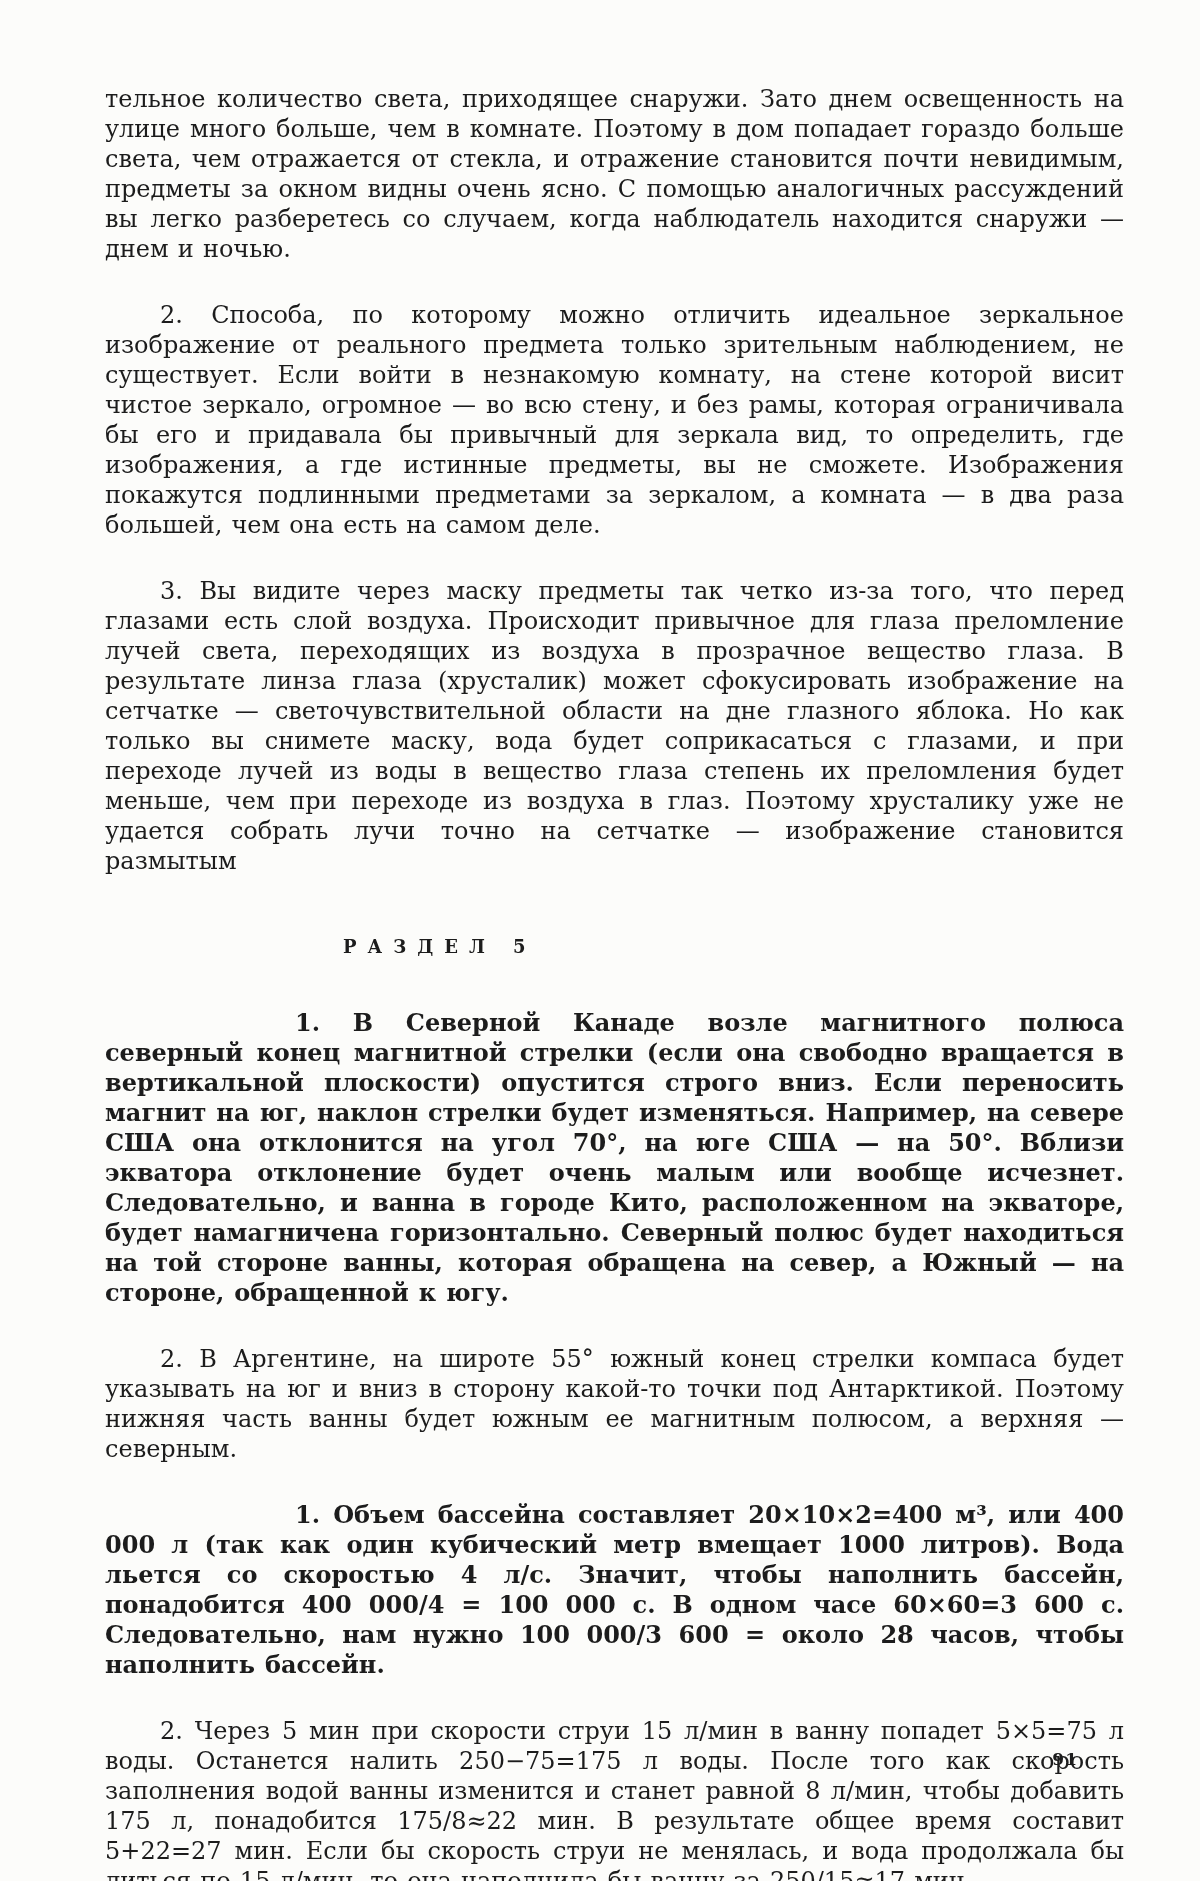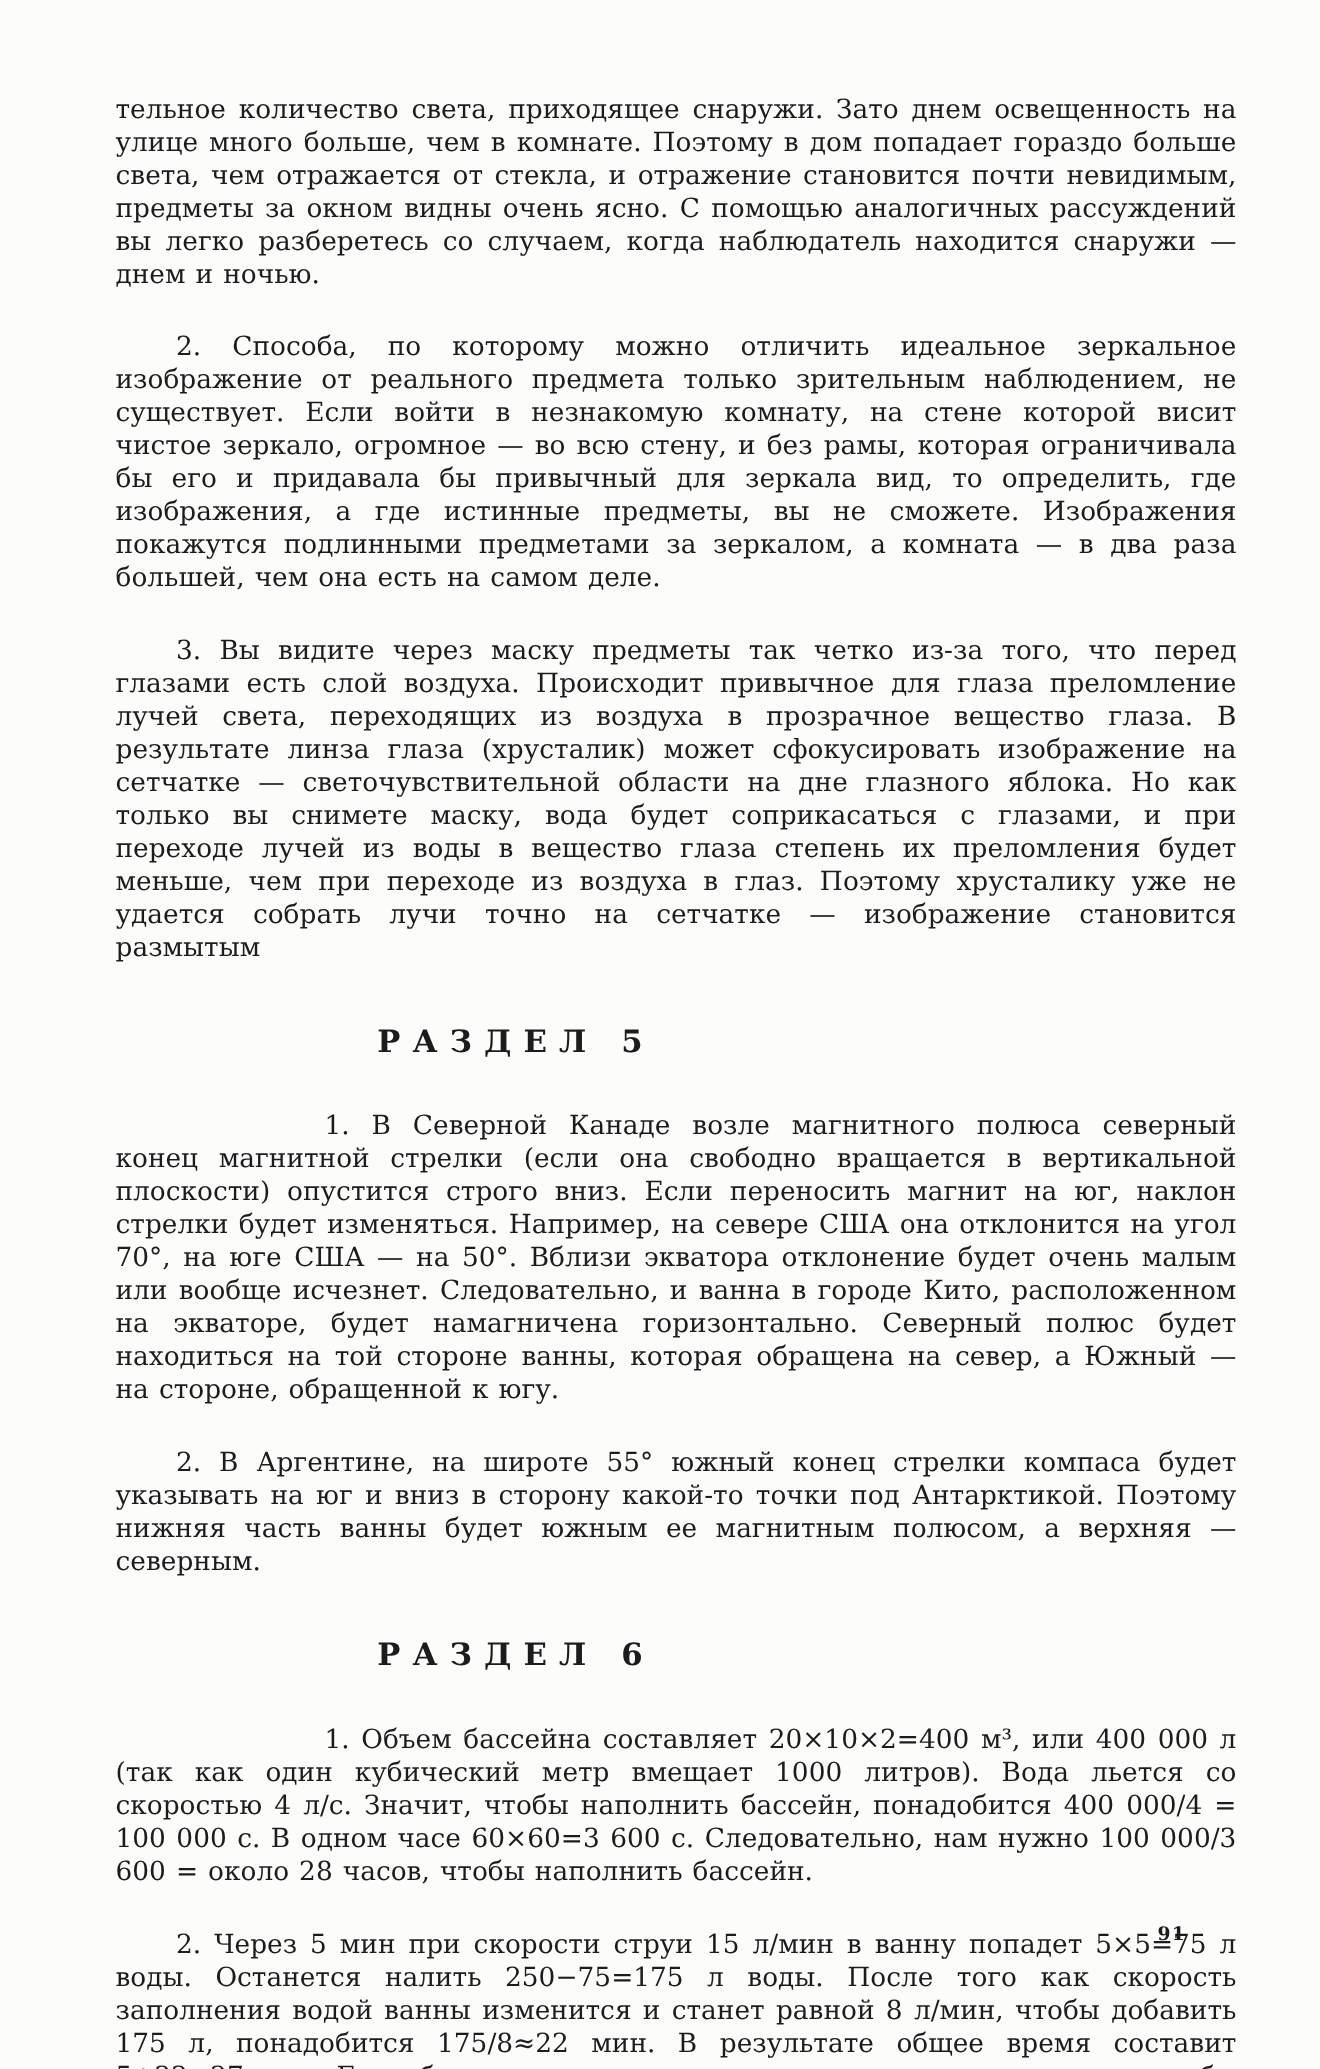--- a/index.html
+++ b/index.html
@@ -28,23 +28,24 @@
   }
   p.continuation {
     text-indent: 0;
   }
   p.answer {
     text-indent: 55px;
     margin-top: 36px;
   }
   p.answer-deep {
     text-indent: 190px;
+    font-weight: bold;
   }
   .section-heading {
-    font-size: 28px;
+    font-size: 18px;
     font-weight: bold;
     letter-spacing: 11px;
     margin: 56px 0 46px 238px;
     white-space: nowrap;
   }
   .page-number {
     position: absolute;
     top: 1744px;
     right: 122px;
     font-size: 17px;
@@ -63,21 +64,20 @@
     <p class="answer">2. Способа, по которому можно отличить идеальное зеркальное изображение от реального предмета только зрительным наблюдением, не существует. Если войти в незнакомую комнату, на стене которой висит чистое зеркало, огромное — во всю стену, и без рамы, которая ограничивала бы его и придавала бы привычный для зеркала вид, то определить, где изображения, а где истинные предметы, вы не сможете. Изображения покажутся подлинными предметами за зеркалом, а комната — в два раза большей, чем она есть на самом деле.</p>
 
     <p class="answer">3. Вы видите через маску предметы так четко из-за того, что перед глазами есть слой воздуха. Происходит привычное для глаза преломление лучей света, переходящих из воздуха в прозрачное вещество глаза. В результате линза глаза (хрусталик) может сфокусировать изображение на сетчатке — светочувствительной области на дне глазного яблока. Но как только вы снимете маску, вода будет соприкасаться с глазами, и при переходе лучей из воды в вещество глаза степень их преломления будет меньше, чем при переходе из воздуха в глаз. Поэтому хрусталику уже не удается собрать лучи точно на сетчатке — изображение становится размытым</p>
 
     <h2 class="section-heading">РАЗДЕЛ 5</h2>
 
     <p class="answer answer-deep">1. В Северной Канаде возле магнитного полюса северный конец магнитной стрелки (если она свободно вращается в вертикальной плоскости) опустится строго вниз. Если переносить магнит на юг, наклон стрелки будет изменяться. Например, на севере США она отклонится на угол 70°, на юге США — на 50°. Вблизи экватора отклонение будет очень малым или вообще исчезнет. Следовательно, и ванна в городе Кито, расположенном на экваторе, будет намагничена горизонтально. Северный полюс будет находиться на той стороне ванны, которая обращена на север, а Южный — на стороне, обращенной к югу.</p>
 
     <p class="answer">2. В Аргентине, на широте 55° южный конец стрелки компаса будет указывать на юг и вниз в сторону какой-то точки под Антарктикой. Поэтому нижняя часть ванны будет южным ее магнитным полюсом, а верхняя — северным.</p>
 
-    <h2 class="section-heading">РАЗДЕЛ 6</h2>
 
     <p class="answer answer-deep">1. Объем бассейна составляет 20×10×2=400 м³, или 400 000 л (так как один кубический метр вмещает 1000 литров). Вода льется со скоростью 4 л/с. Значит, чтобы наполнить бассейн, понадобится 400 000/4 = 100 000 с. В одном часе 60×60=3 600 с. Следовательно, нам нужно 100 000/3 600 = около 28 часов, чтобы наполнить бассейн.</p>
 
     <p class="answer">2. Через 5 мин при скорости струи 15 л/мин в ванну попадет 5×5=75 л воды. Останется налить 250−75=175 л воды. После того как скорость заполнения водой ванны изменится и станет равной 8 л/мин, чтобы добавить 175 л, понадобится 175/8≈22 мин. В результате общее время составит 5+22=27 мин. Если бы скорость струи не менялась, и вода продолжала бы литься по 15 л/мин, то она наполнила бы ванну за 250/15≈17 мин.</p>
 
   </div>
 
   <div class="page-number">91</div>
 </div>
 

